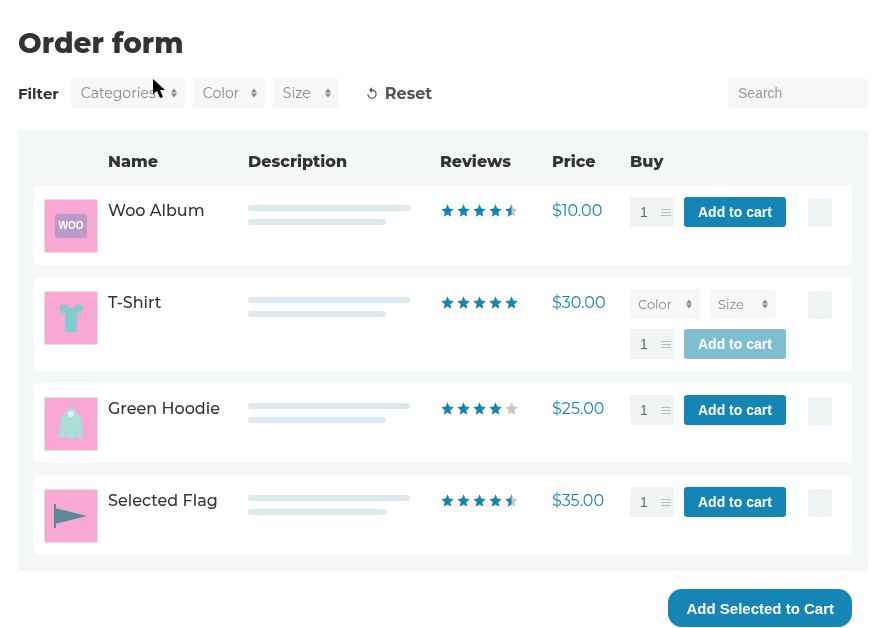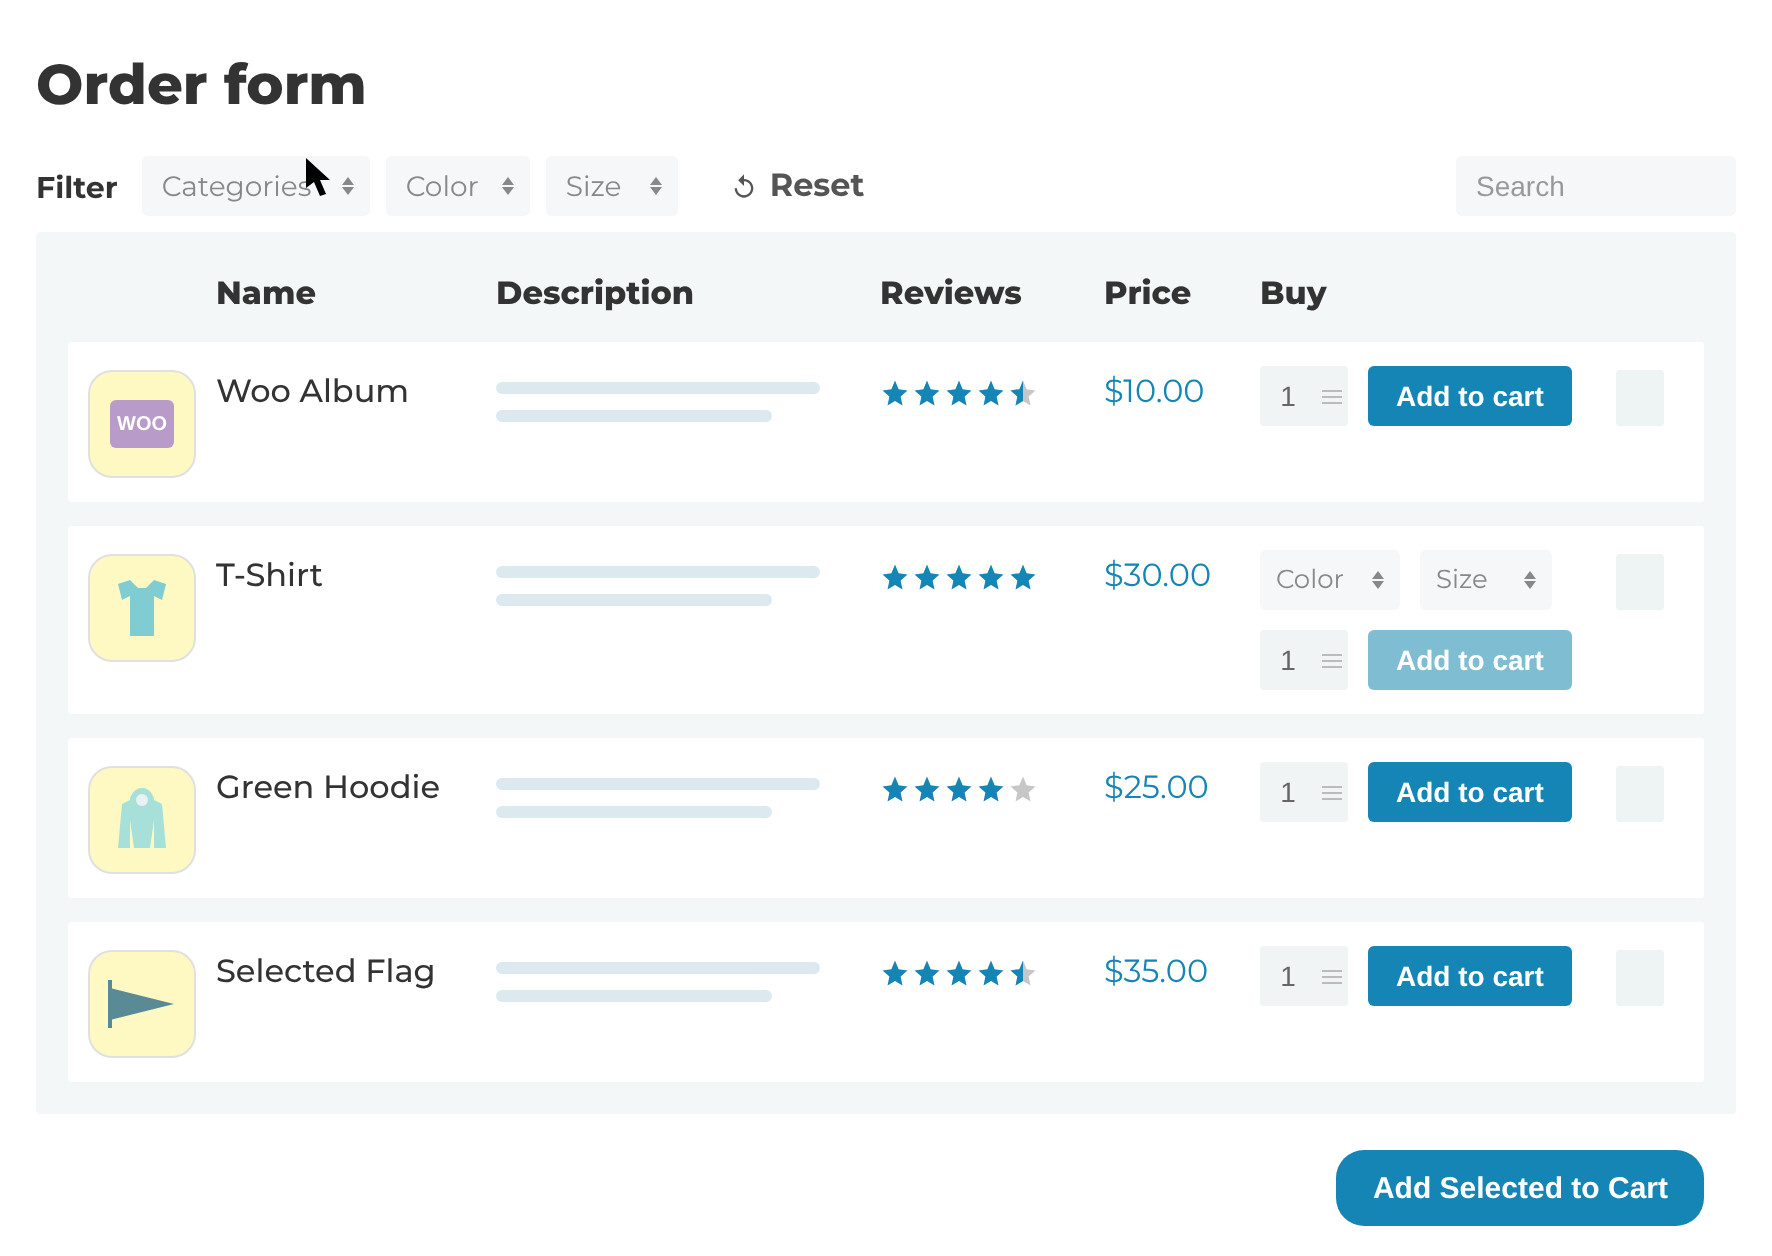--- a/index.html
+++ b/index.html
@@ -14,21 +14,21 @@
   h1.title {
     font-size: 28px;
     font-weight: 800;
     color: #333;
     margin: 8px 0 18px 0;
   }
   .filter-bar {
     display: flex;
     align-items: center;
     gap: 8px;
-    margin-bottom: 8px;
+    margin-bottom: 22px;
   }
   .filter-label {
     font-weight: 700;
     font-size: 15px;
     color: #333;
     margin-right: 4px;
   }
   .select {
     position: relative;
     background: #f5f7f8;
@@ -106,23 +106,23 @@
     padding: 12px 10px;
     margin-bottom: 12px;
     display: flex;
     align-items: flex-start;
   }
   .row:last-child { margin-bottom: 0; }
 
   .thumb {
     width: 54px;
     height: 54px;
-    background: #fef9c3;
+    background: #f9a8d4;
     border: 1px solid #e0e0e0;
-    border-radius: 12px;
+    border-radius: 2px;
     margin-top: 2px;
     display: flex;
     align-items: center;
     justify-content: center;
   }
   .thumb svg { width: 40px; height: 40px; }
 
   .pname {
     font-size: 16px;
     color: #333;

